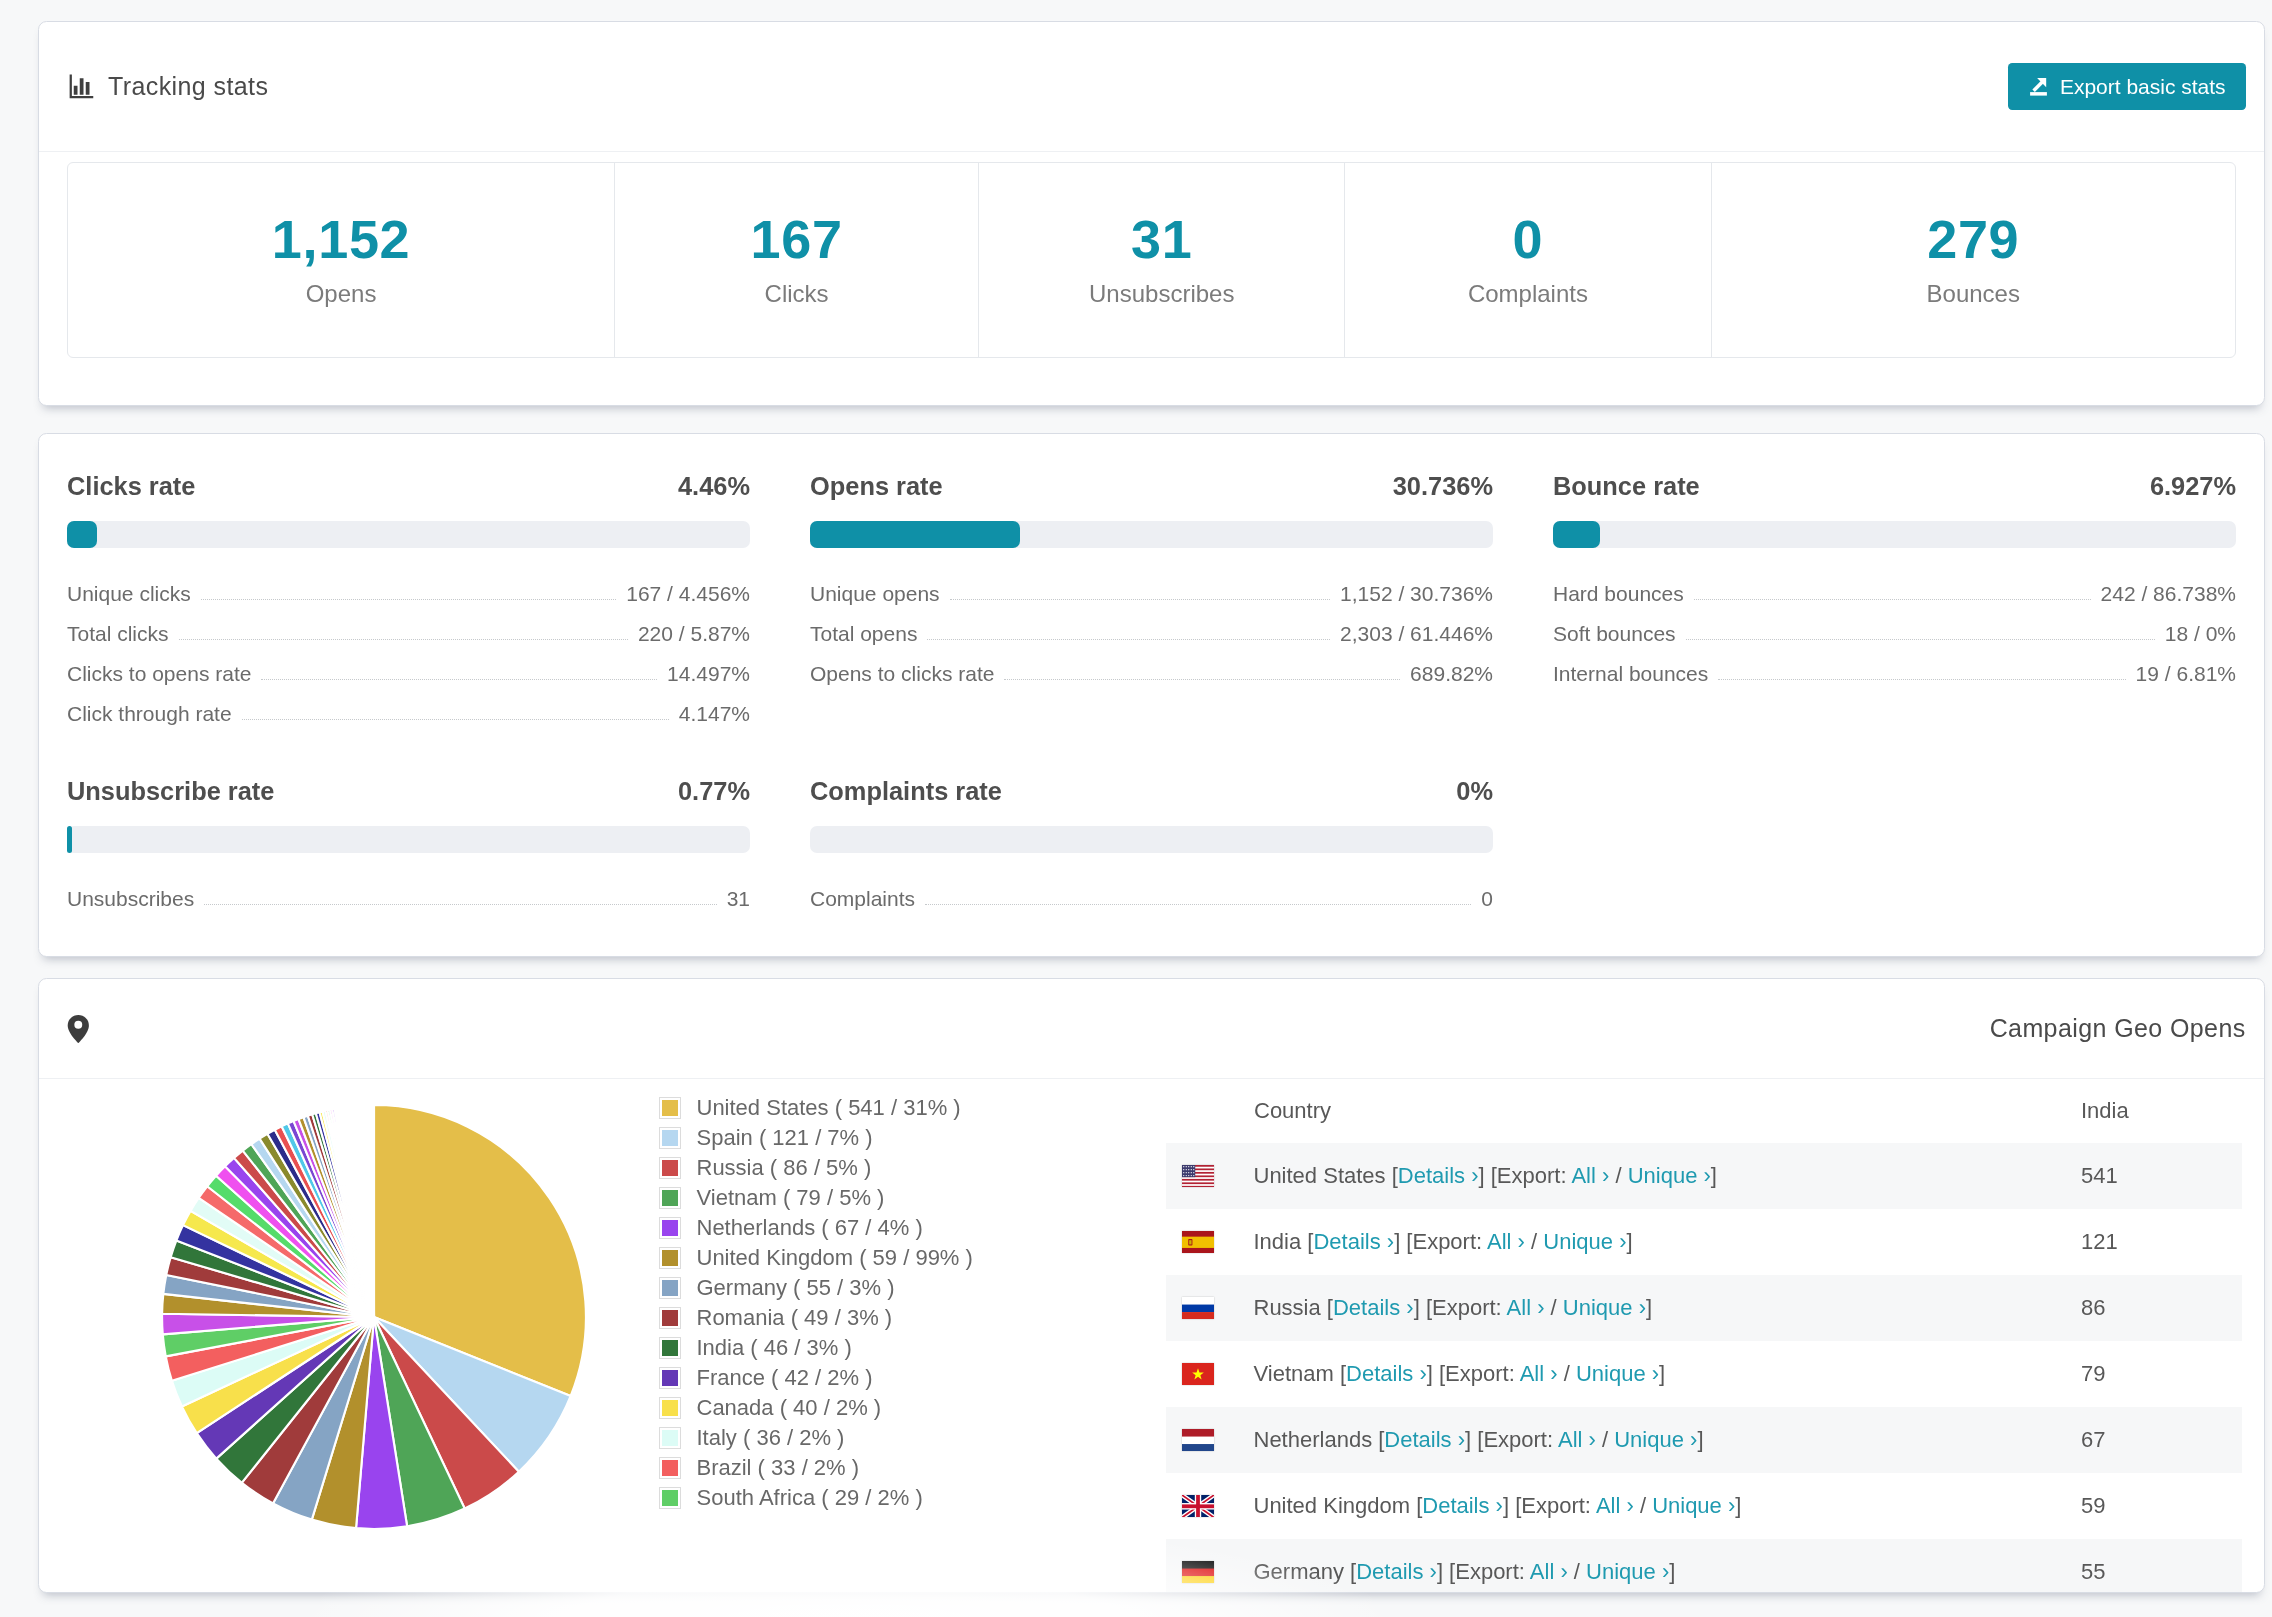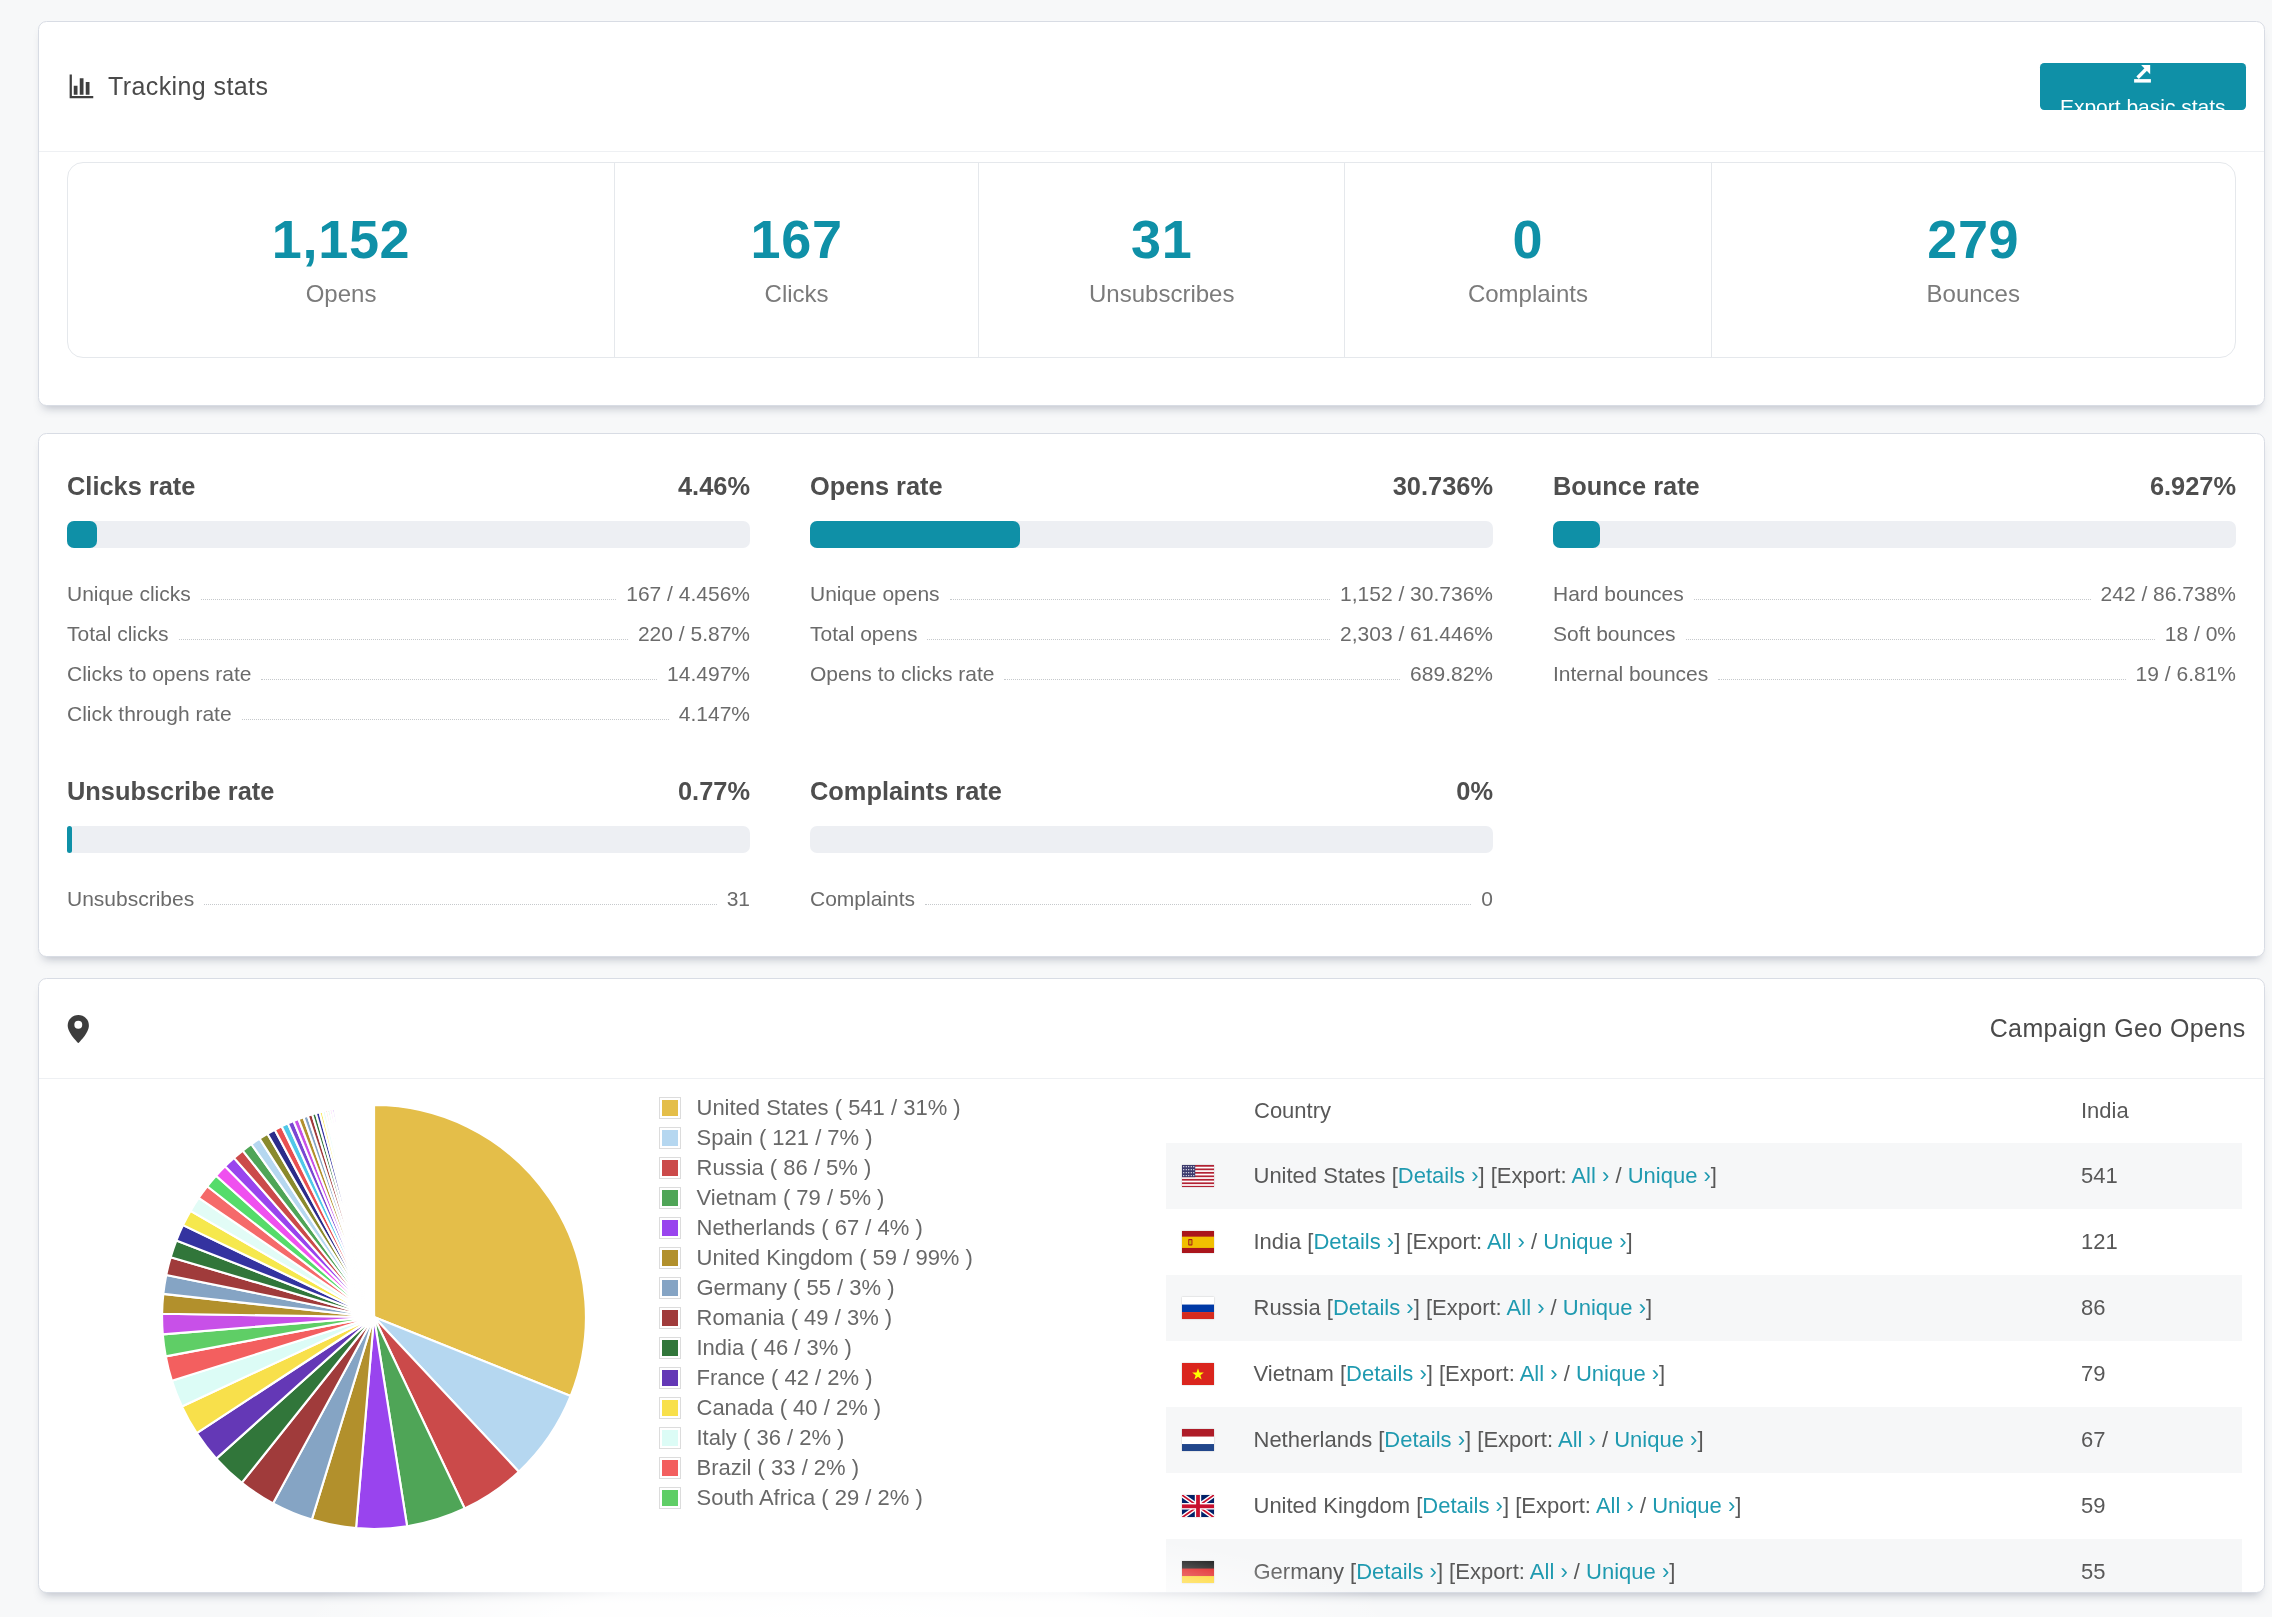--- a/index.html
+++ b/index.html
@@ -39,27 +39,27 @@
   }
   #card-geo .card-header{height:99px;justify-content:space-between;}
   .card-title{font-size:25px;color:var(--text-dark);margin-left:14px;letter-spacing:0.4px;}
 
   .export-btn{
     margin-left:auto;
     display:flex;align-items:center;gap:11.3px;
     background:var(--accent);color:#fff;
     font-family:"Liberation Sans",sans-serif;
     font-size:21px;height:47px;padding:0 20px;
-    border:none;border-radius:4.2px;cursor:pointer;flex-direction:column;
+    border:none;border-radius:4.2px;cursor:pointer;
   }
 
   
   .stats-strip{
     margin:10px 28px 0;height:196px;
-    border:1.4px solid #e5e8ec;border-radius:16px;
+    border:1.4px solid #e5e8ec;border-radius:6px;
     display:flex;box-sizing:border-box;overflow:hidden;
   }
   .stat-cell{
     display:flex;flex-direction:column;align-items:center;justify-content:center;
     box-sizing:border-box;
   }
   .stat-cell + .stat-cell{border-left:1.4px solid #e5e8ec;}
   .stat-value{font-size:54px;font-weight:700;color:var(--accent);letter-spacing:0.7px;line-height:1;}
   .stat-label{margin-top:14px;font-size:24px;color:var(--text-light);}
 

